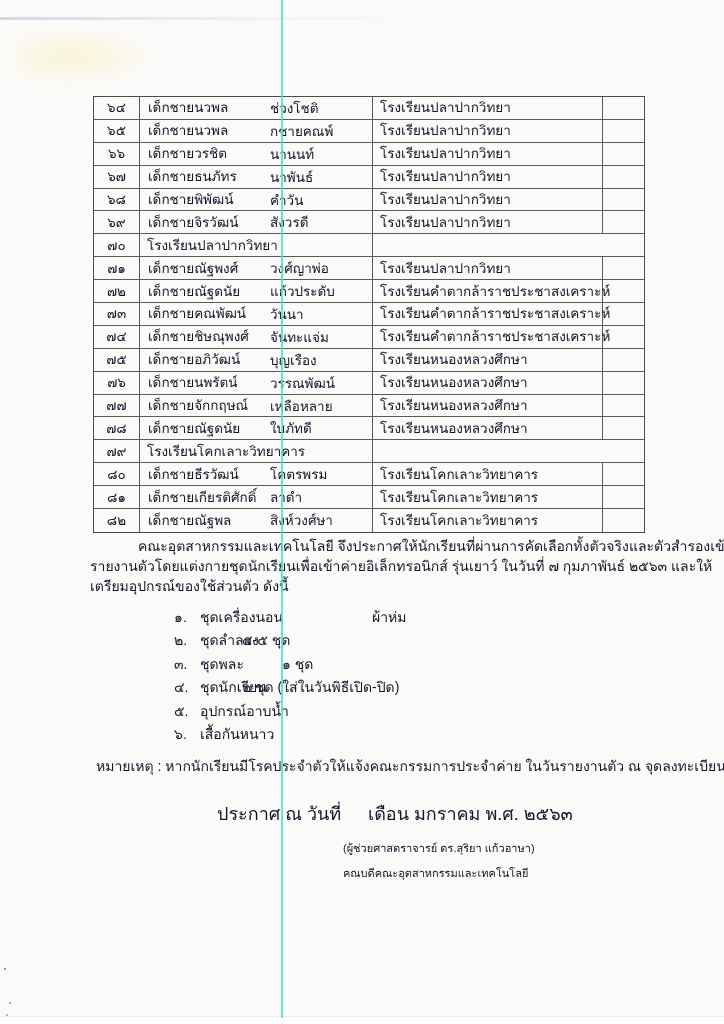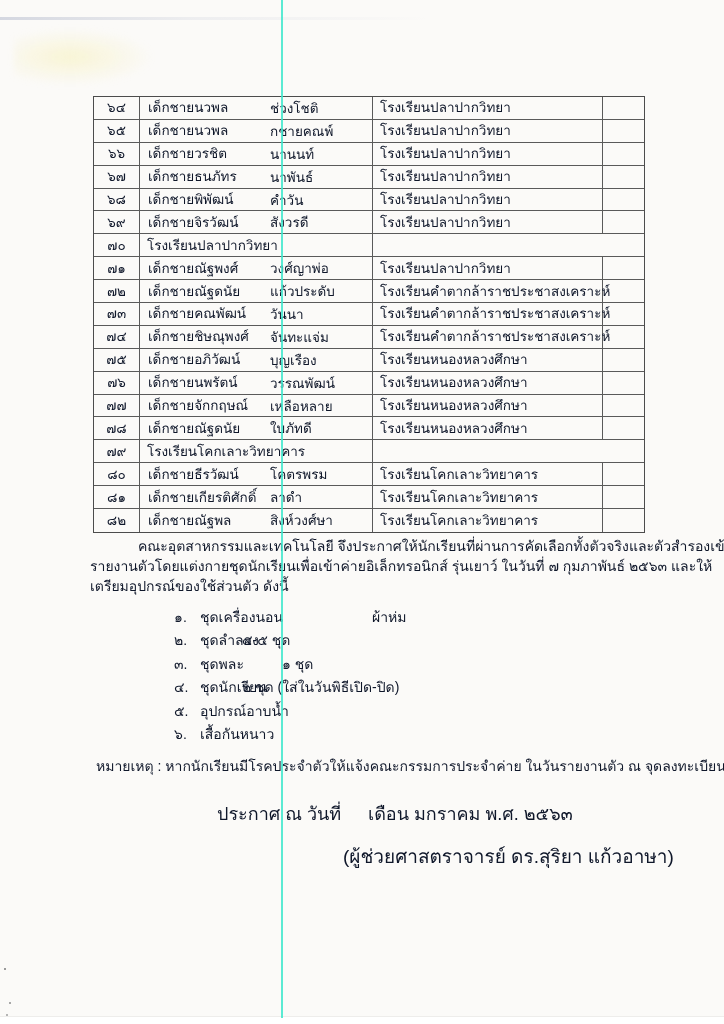--- a/index.html
+++ b/index.html
@@ -81,23 +81,22 @@
   
   .note{
     position:absolute;left:96px;top:755px;width:600px;
     font-size:14px;white-space:nowrap;z-index:4;
   }
   .proclaim{position:absolute;left:0;top:799px;width:724px;height:20px;font-size:18px;z-index:4;}
   .pr-prefix{position:absolute;left:217px;white-space:nowrap;}
   .pr-suffix{position:absolute;left:336px;white-space:nowrap;margin-left:32px;}
   .signature{
     position:absolute;left:343px;top:836px;width:282px;
-    text-align:right;font-size:19px;line-height:24.5px;z-index:4;
+    text-align:left;font-size:11px;line-height:24.5px;z-index:4;
     white-space:nowrap;
-    margin-top:9px;
   }
 </style>
 </head>
 <body>
 
 <div class="page">
 
   <div class="yellow-blob"></div>
   <div class="top-streak"></div>
   <div class="cyan-line"></div>
@@ -313,16 +312,17 @@
 
   <div class="note">หมายเหตุ : หากนักเรียนมีโรคประจำตัวให้แจ้งคณะกรรมการประจำค่าย ในวันรายงานตัว ณ จุดลงทะเบียน</div>
 
   <div class="proclaim">
     <span class="pr-prefix">ประกาศ ณ วันที่</span>
     <span class="pr-suffix">เดือน มกราคม พ.ศ. ๒๕๖๓</span>
   </div>
 
   <div class="signature">
     <div class="sig-name">(ผู้ช่วยศาสตราจารย์ ดร.สุริยา  แก้วอาษา)</div>
+    <div class="sig-title">คณบดีคณะอุตสาหกรรมและเทคโนโลยี</div>
   </div>
 
   <div class="bottom-strip"></div>
 </div>
 
 </body></html>

